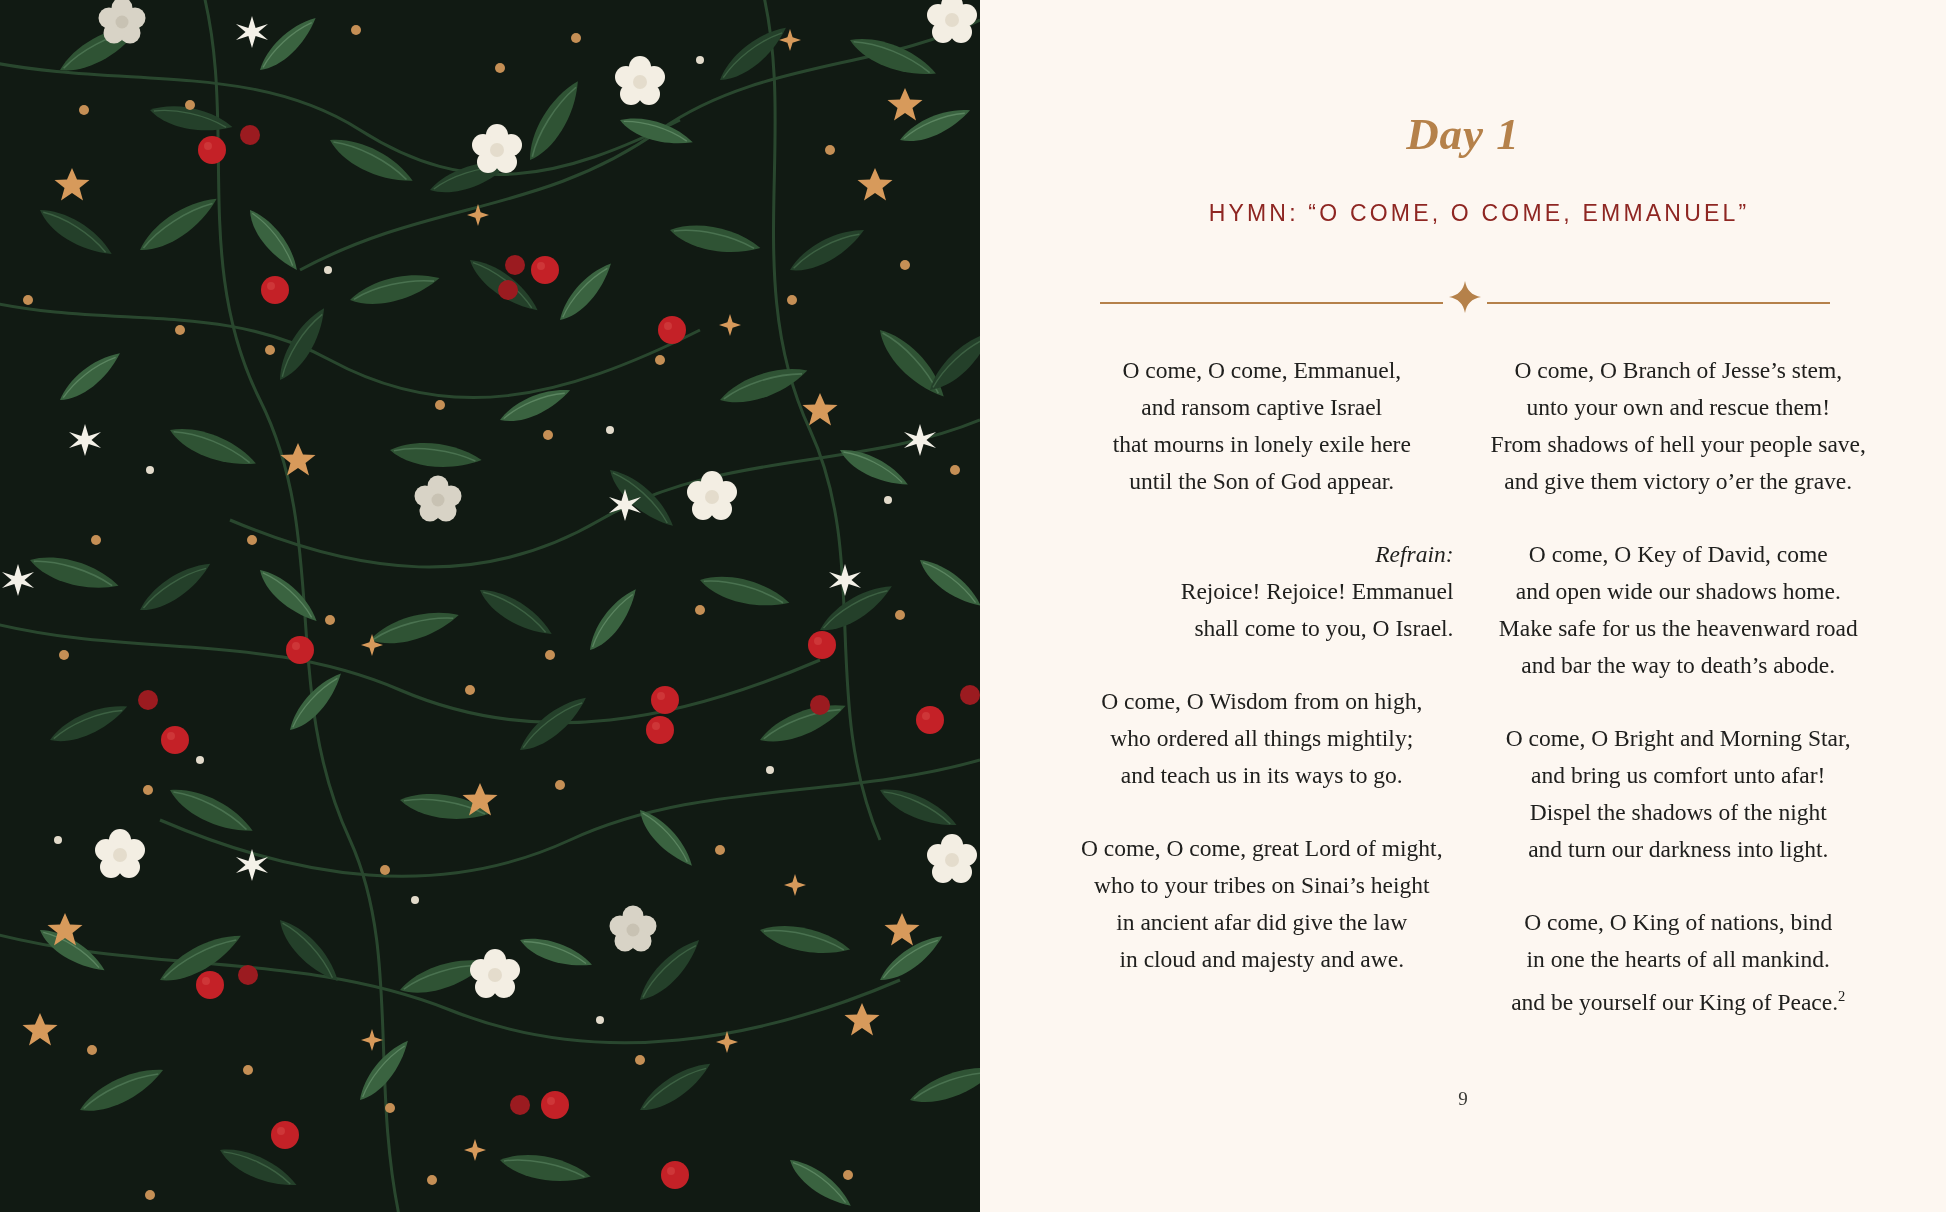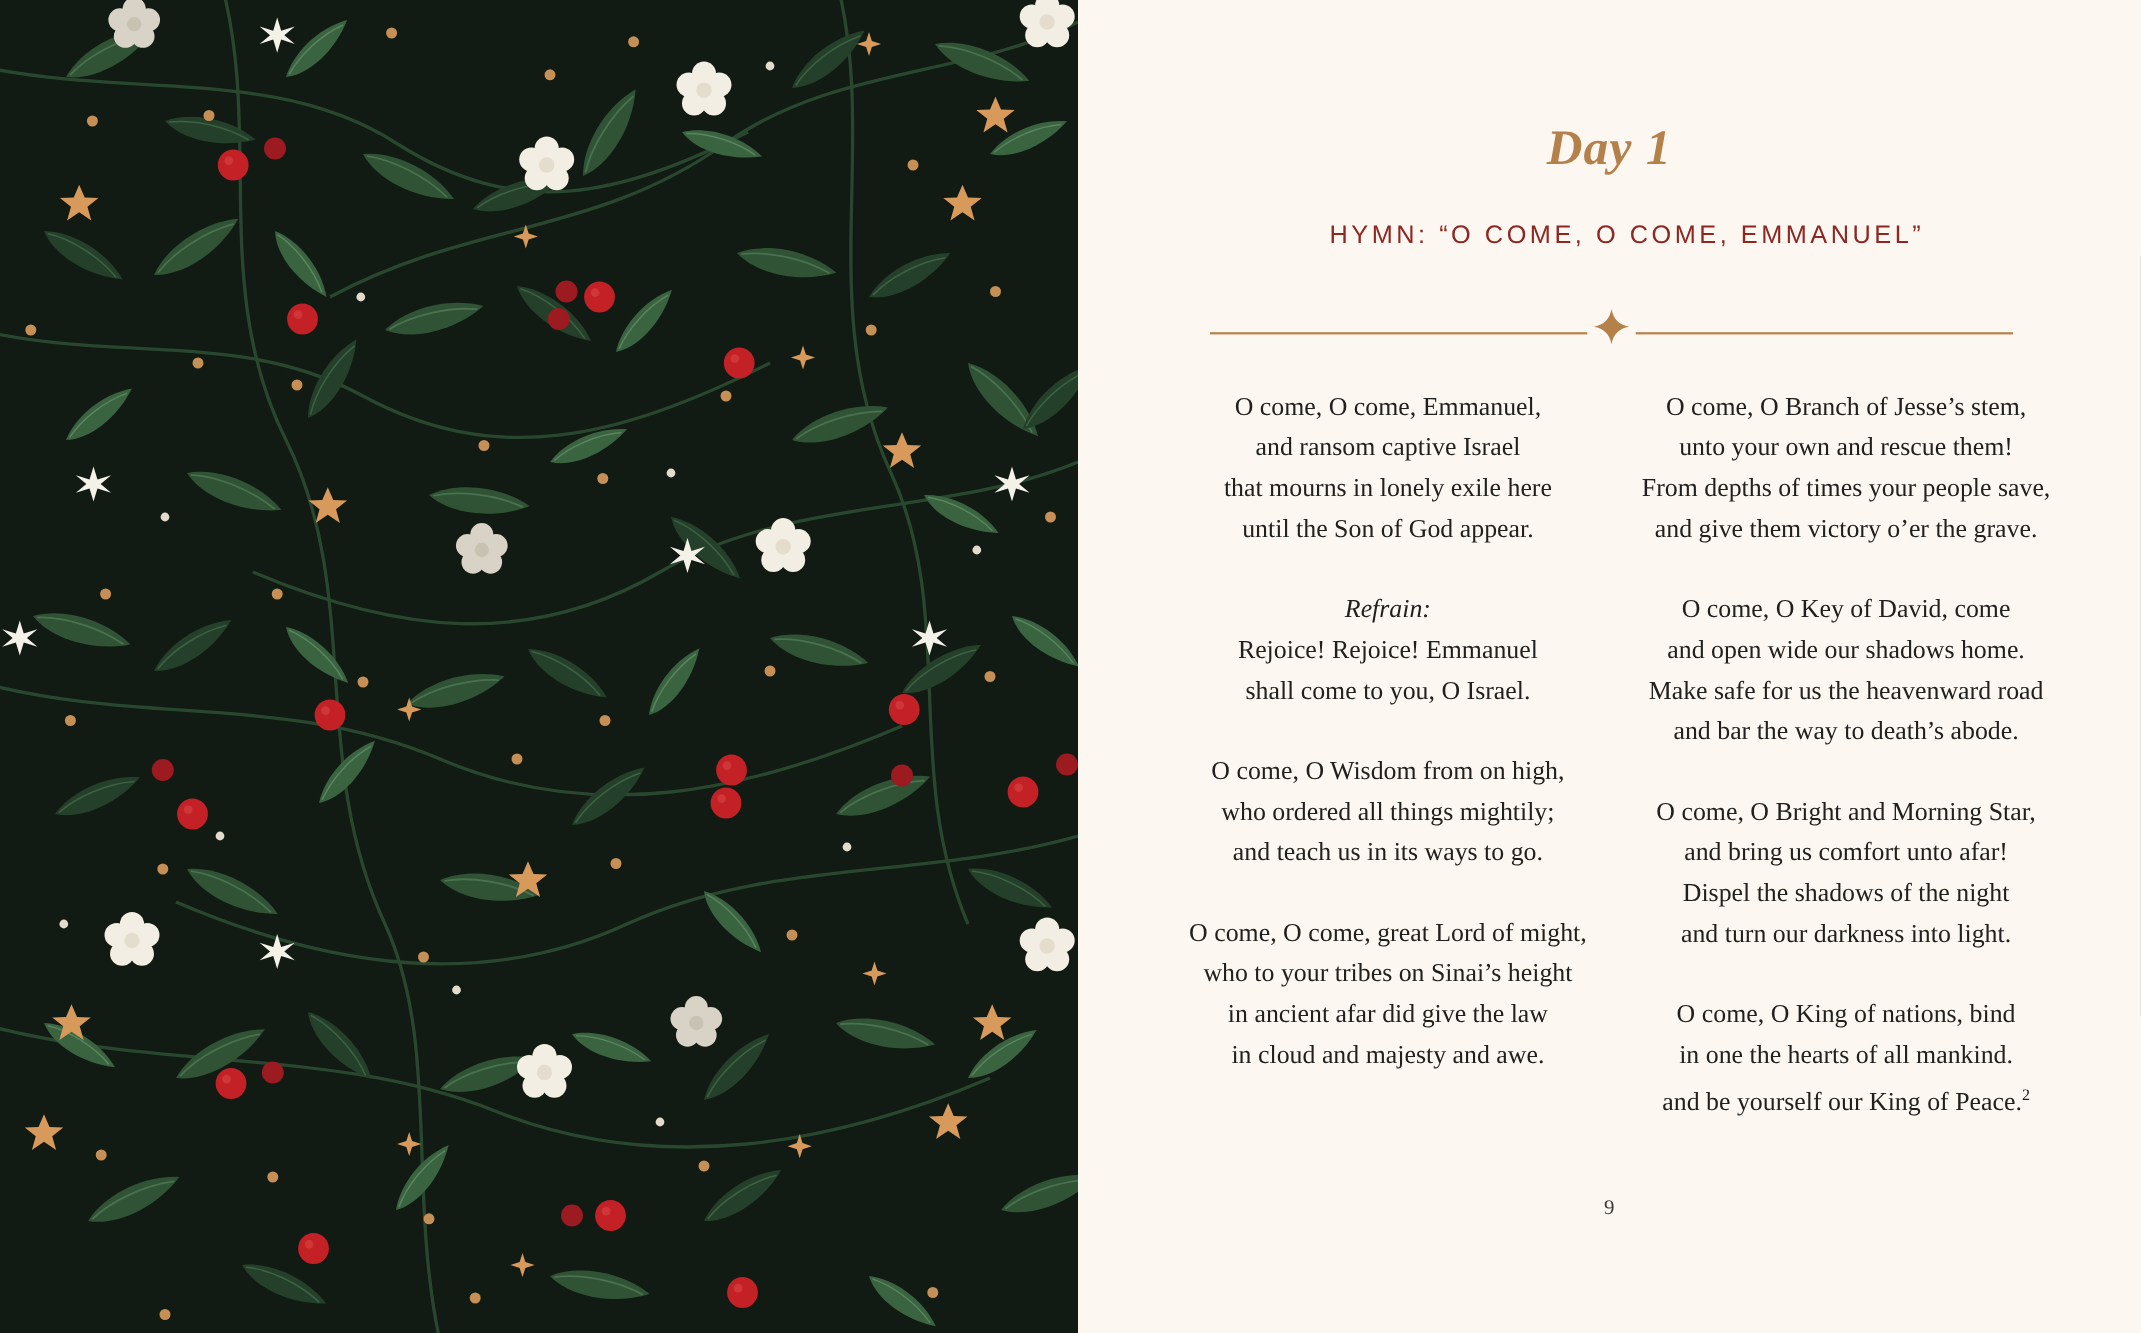--- a/index.html
+++ b/index.html
@@ -128,20 +128,21 @@
   .stanza .line {
     display: block;
     white-space: nowrap;
   }
   .stanza .refrain-label {
     display: block;
     font-style: italic;
   }
   .stanza.refrain {
     margin-top: 6px;
+    text-align: right;
   }
   sup {
     font-size: 0.62em;
     vertical-align: super;
   }
 
   .page-number {
     position: absolute;
     top: 1088px;
     left: 0;
@@ -455,21 +456,21 @@
             <span class="line">in cloud and majesty and awe.</span>
           </div>
 
         </div>
 
         <div class="col">
 
           <div class="stanza">
             <span class="line">O come, O Branch of Jesse’s stem,</span>
             <span class="line">unto your own and rescue them!</span>
-            <span class="line">From depths of times your people save,</span>
+            <span class="line">From shadows of hell your people save,</span>
             <span class="line">and give them victory o’er the grave.</span>
           </div>
 
           <div class="stanza">
             <span class="line">O come, O Key of David, come</span>
             <span class="line">and open wide our shadows home.</span>
             <span class="line">Make safe for us the heavenward road</span>
             <span class="line">and bar the way to death’s abode.</span>
           </div>
 

